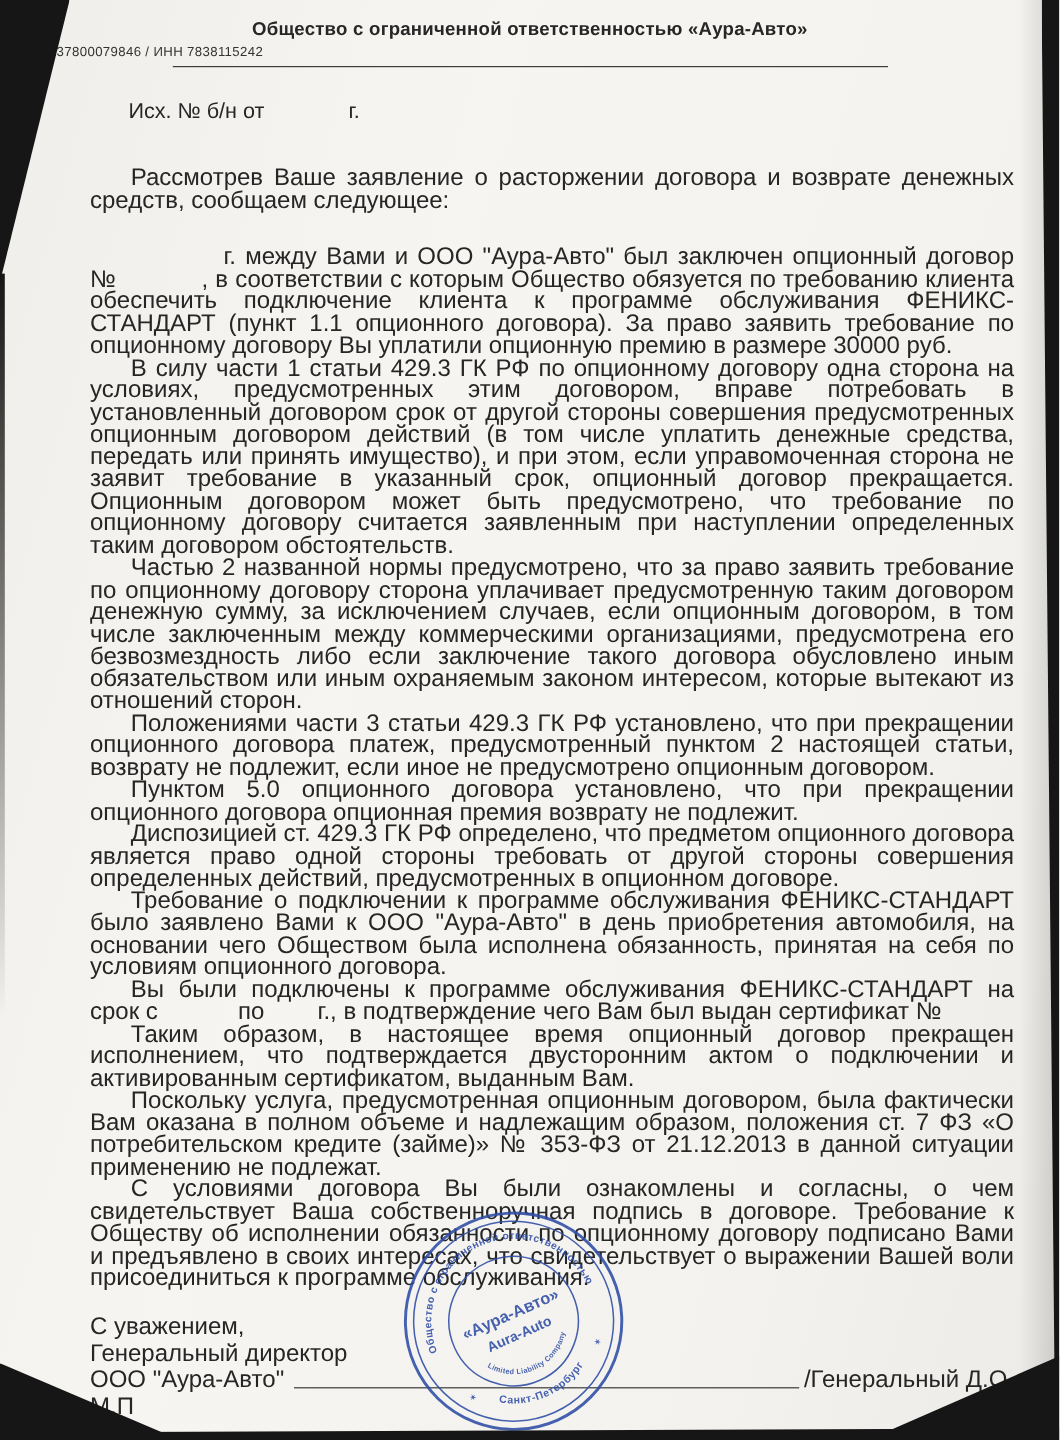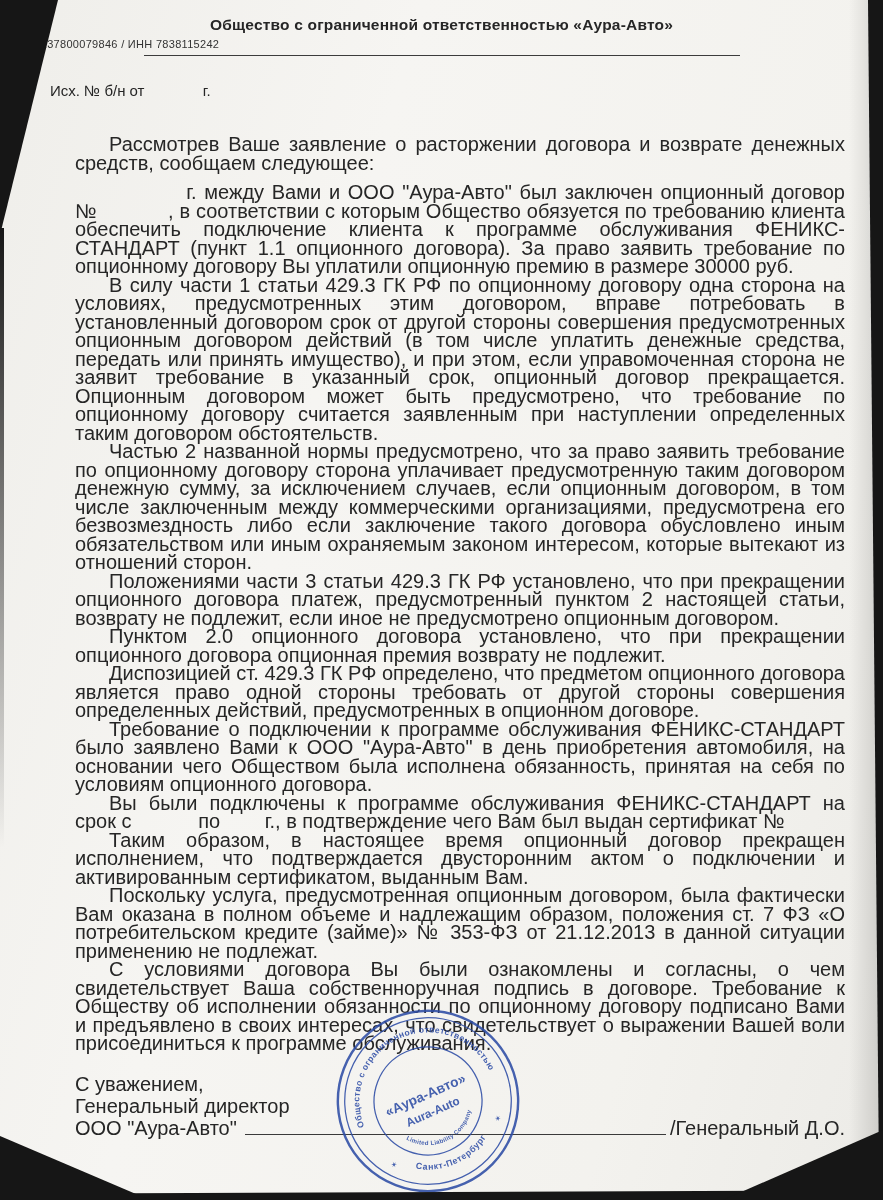--- a/index.html
+++ b/index.html
@@ -9,25 +9,25 @@
     background:linear-gradient(105deg,#efeeea 0%,#f6f5f2 35%,#f3f2ee 75%,#ecebe7 100%);
     overflow:hidden;
     font-family:"Liberation Sans",sans-serif;
     color:#262626;
   }
   
   header{padding-top:16px;border-radius:18px;}
   .org{text-align:center;font-weight:bold;font-size:15.5px;letter-spacing:.2px;}
   .req{text-align:left;font-size:11px;margin-top:4px;letter-spacing:.3px;color:#333;}
   .rule{width:596px;margin:5px auto 0;border-bottom:1.6px solid #3c3c3c;height:0;}
-  .ref{margin:26px 0 0 50px;font-size:15px;}
+  .ref{margin:26px 0 0 107px;font-size:18px;}
   
   main{margin:36px 38px 0 75px;font-size:20px;line-height:18.5px;text-align:justify;}
   main p{margin:0;text-indent:34px;}
-  main p.gap-above{margin-top:11px;}
+  main p.gap-above{margin-top:29px;}
   
   footer{margin:20px 38px 0 75px;font-size:20px;line-height:22px;}
   .sig-row{display:flex;align-items:flex-end;}
   .sig-line{flex:1;border-bottom:1.4px solid #3a3a3a;margin:0 4px 4px 8px;height:1px;}
   
   .stamp{position:absolute;left:330px;top:1003px;width:196px;height:196px;
          transform:rotate(-24deg);opacity:.88;pointer-events:none;}
   .stamp svg{width:100%;height:100%;}
   .stamp text{fill:#2e4da6;font-family:"Liberation Sans",sans-serif;}
   .ring-ru{font-size:8.8px;letter-spacing:.4px;font-weight:bold;}
@@ -59,37 +59,38 @@
   </header>
 
   <div class="ref">Исх. № б/н от&nbsp;&nbsp;&nbsp;&nbsp;&nbsp;&nbsp;&nbsp;&nbsp;&nbsp;&nbsp;&nbsp;&nbsp;&nbsp;&nbsp;г.</div>
 
   <main>
     <p>Рассмотрев Ваше заявление о расторжении договора и возврате денежных средств, сообщаем следующее:</p>
     <p class="gap-above">&nbsp;&nbsp;&nbsp;&nbsp;&nbsp;&nbsp;&nbsp;&nbsp;&nbsp;&nbsp;г. между Вами и ООО "Аура-Авто" был заключен опционный договор №&nbsp;&nbsp;&nbsp;&nbsp;&nbsp;&nbsp;&nbsp;&nbsp;&nbsp;&nbsp;&nbsp;&nbsp;, в соответствии с которым Общество обязуется по требованию клиента обеспечить подключение клиента к программе обслуживания ФЕНИКС-СТАНДАРТ (пункт 1.1 опционного договора). За право заявить требование по опционному договору Вы уплатили опционную премию в размере 30000 руб.</p>
     <p>В силу части 1 статьи 429.3 ГК РФ по опционному договору одна сторона на условиях, предусмотренных этим договором, вправе потребовать в установленный договором срок от другой стороны совершения предусмотренных опционным договором действий (в том числе уплатить денежные средства, передать или принять имущество), и при этом, если управомоченная сторона не заявит требование в указанный срок, опционный договор прекращается. Опционным договором может быть предусмотрено, что требование по опционному договору считается заявленным при наступлении определенных таким договором обстоятельств.</p>
     <p>Частью 2 названной нормы предусмотрено, что за право заявить требование по опционному договору сторона уплачивает предусмотренную таким договором денежную сумму, за исключением случаев, если опционным договором, в том числе заключенным между коммерческими организациями, предусмотрена его безвозмездность либо если заключение такого договора обусловлено иным обязательством или иным охраняемым законом интересом, которые вытекают из отношений сторон.</p>
     <p>Положениями части 3 статьи 429.3 ГК РФ установлено, что при прекращении опционного договора платеж, предусмотренный пунктом 2 настоящей статьи, возврату не подлежит, если иное не предусмотрено опционным договором.</p>
-    <p>Пунктом 2.0 опционного договора установлено, что при прекращении опционного договора опционная премия возврату не подлежит.</p>
+    <p>Пунктом 5.0 опционного договора установлено, что при прекращении опционного договора опционная премия возврату не подлежит.</p>
     <p>Диспозицией ст. 429.3 ГК РФ определено, что предметом опционного договора является право одной стороны требовать от другой стороны совершения определенных действий, предусмотренных в опционном договоре.</p>
     <p>Требование о подключении к программе обслуживания ФЕНИКС-СТАНДАРТ было заявлено Вами к ООО "Аура-Авто" в день приобретения автомобиля, на основании чего Обществом была исполнена обязанность, принятая на себя по условиям опционного договора.</p>
     <p>Вы были подключены к программе обслуживания ФЕНИКС-СТАНДАРТ на срок с&nbsp;&nbsp;&nbsp;&nbsp;&nbsp;&nbsp;&nbsp;&nbsp;&nbsp;&nbsp;&nbsp;&nbsp;по&nbsp;&nbsp;&nbsp;&nbsp;&nbsp;&nbsp;&nbsp;&nbsp;г., в подтверждение чего Вам был выдан сертификат №</p>
     <p>Таким образом, в настоящее время опционный договор прекращен исполнением, что подтверждается двусторонним актом о подключении и активированным сертификатом, выданным Вам.</p>
     <p>Поскольку услуга, предусмотренная опционным договором, была фактически Вам оказана в полном объеме и надлежащим образом, положения ст. 7 ФЗ «О потребительском кредите (займе)» № 353-ФЗ от 21.12.2013 в данной ситуации применению не подлежат.</p>
     <p>С условиями договора Вы были ознакомлены и согласны, о чем свидетельствует Ваша собственноручная подпись в договоре. Требование к Обществу об исполнении обязанности по опционному договору подписано Вами и предъявлено в своих интересах, что свидетельствует о выражении Вашей воли присоединиться к программе обслуживания.</p>
   </main>
 
   <footer class="sig">
     <div>С уважением,</div>
     <div>Генеральный директор</div>
     <div class="sig-row">
       <span>ООО "Аура-Авто"</span>
       <span class="sig-line"></span>
       <span>/Генеральный Д.О.</span>
     </div>
+    <div>М.П</div>
   </footer>
 
   <div class="stamp">
     <svg viewBox="-100 -100 200 200">
       <defs>
         <path id="arcTop" d="M -60.6 35 A 70 70 0 1 1 60.6 35"></path>
         <path id="arcCity" d="M -49.5 49.5 A 70 70 0 0 0 49.5 49.5"></path>
         <path id="arcEn" d="M -42.3 15.4 A 45 45 0 0 0 42.3 15.4"></path>
       </defs>
       <g fill="none" stroke="#2e4da6">

